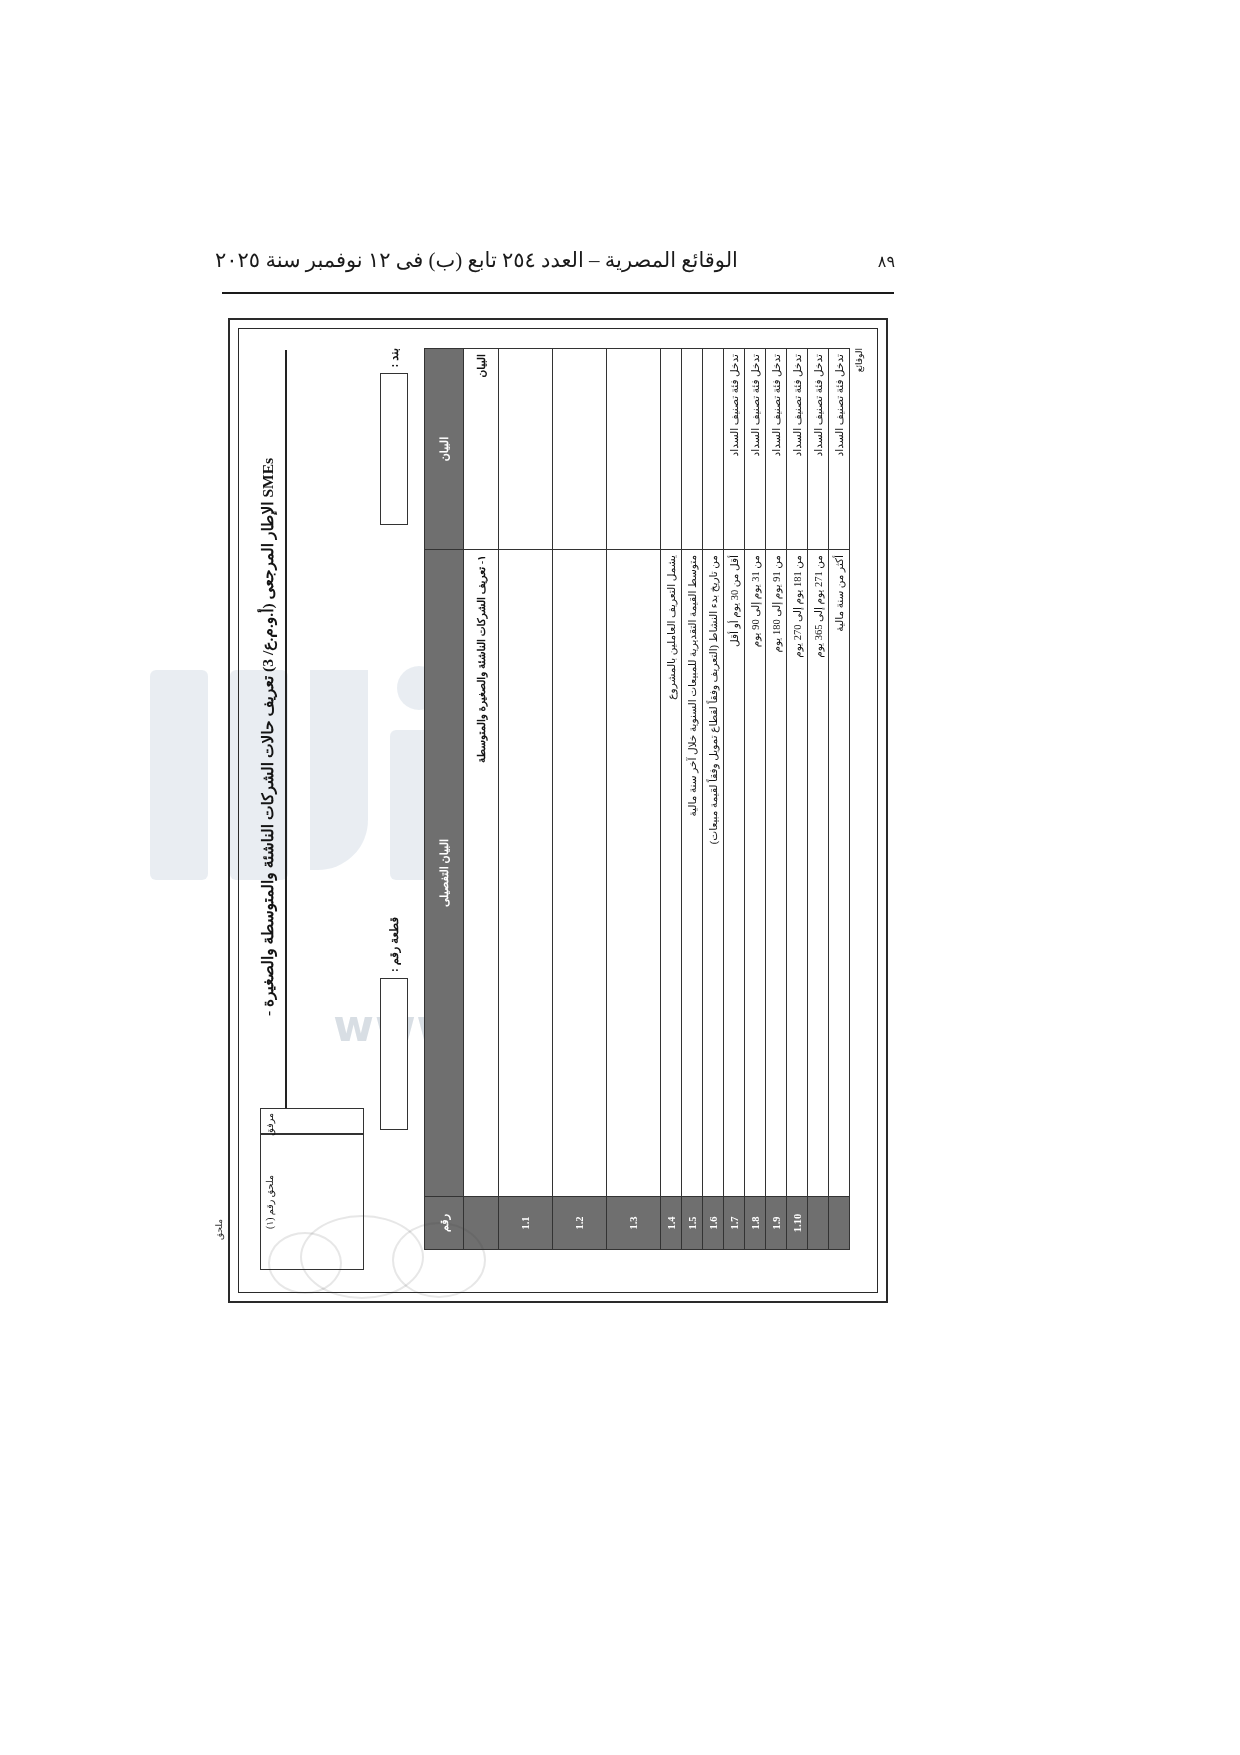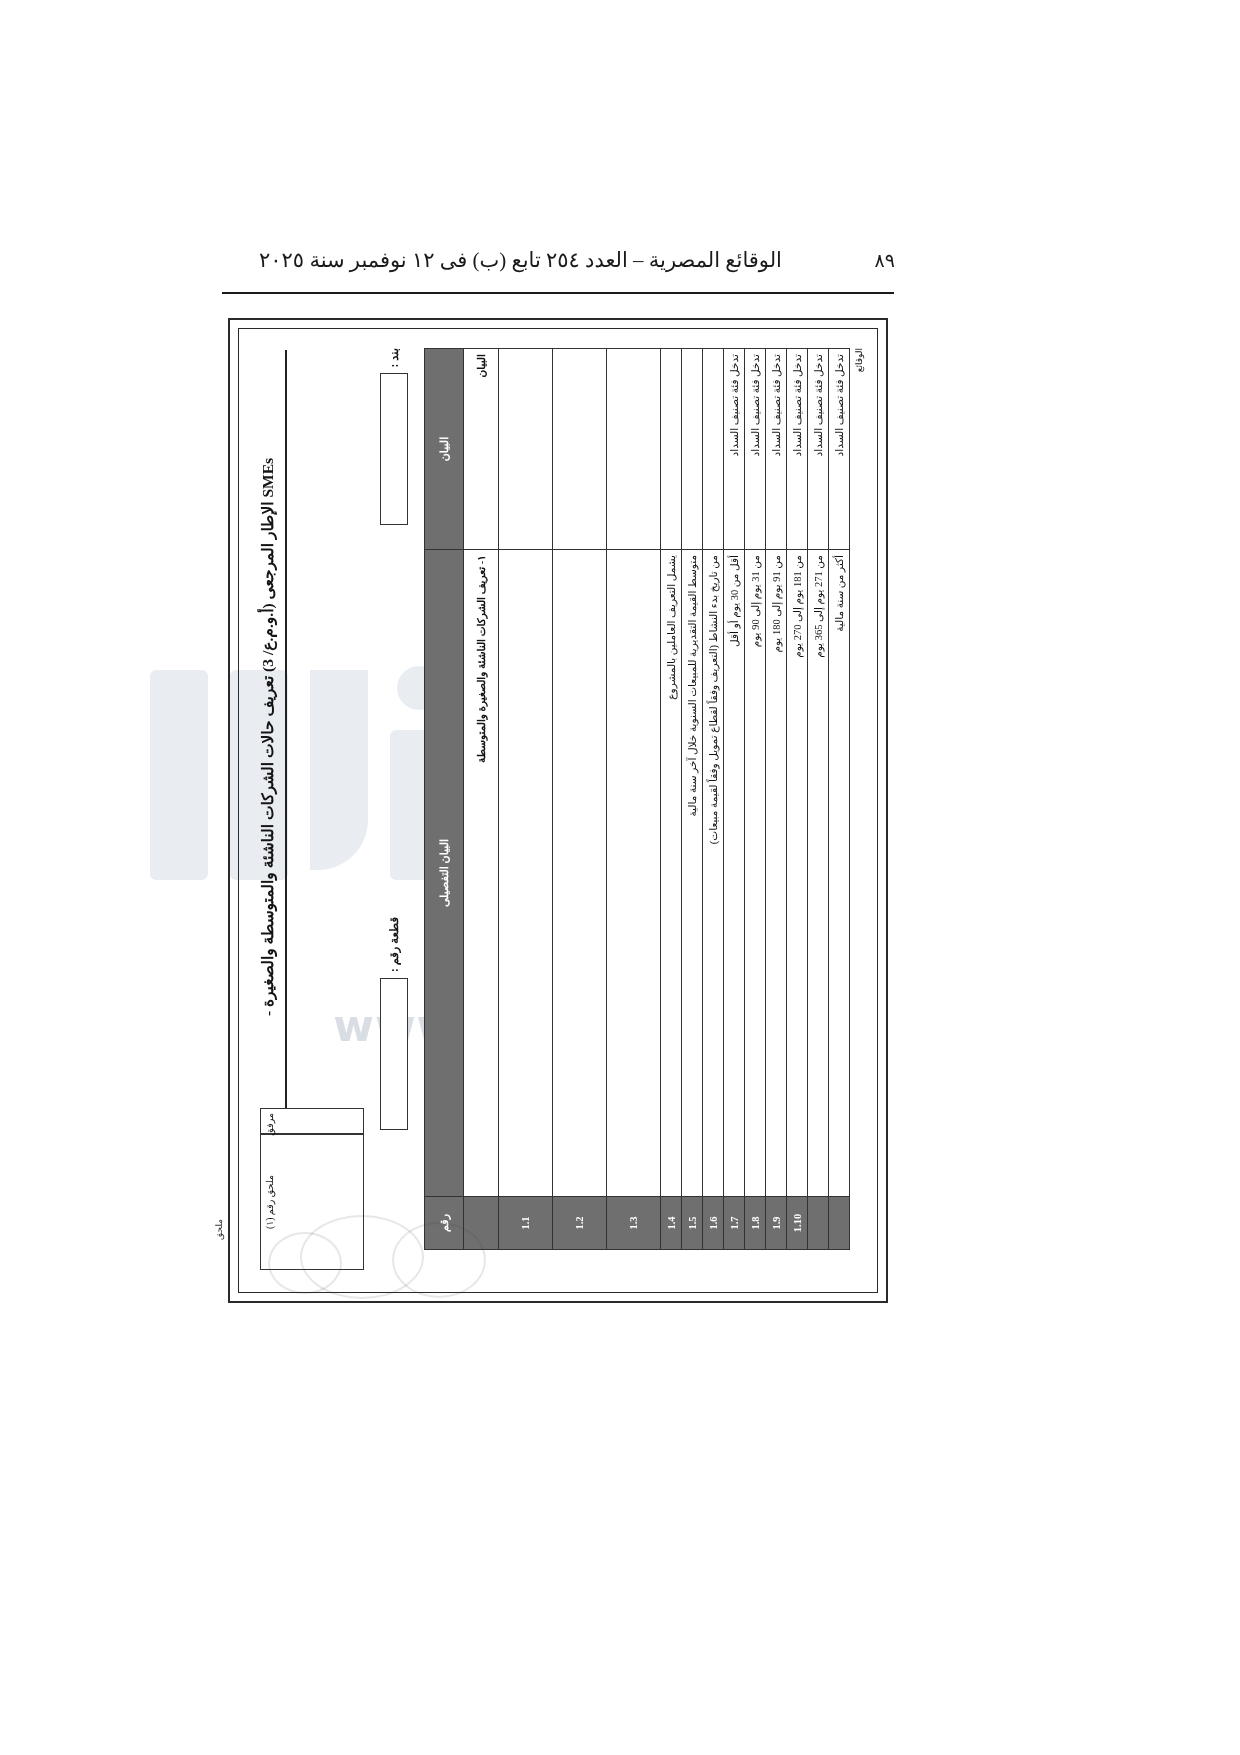--- a/index.html
+++ b/index.html
@@ -25,24 +25,23 @@
     display: flex;
     flex-direction: row-reverse;
     align-items: baseline;
     justify-content: space-between;
     direction: rtl;
   }
   .header-title {
     font-size: 21px;
     letter-spacing: 0px;
     white-space: nowrap;
-    margin-left: 44px;
   }
   .header-page-no {
-    font-size: 19px;
+    font-size: 16px;
     padding-left: 12px;
   }
   .header-rule {
     position: absolute;
     top: 292px;
     left: 222px;
     width: 672px;
     height: 2px;
     background: #1a1a1a;
   }

